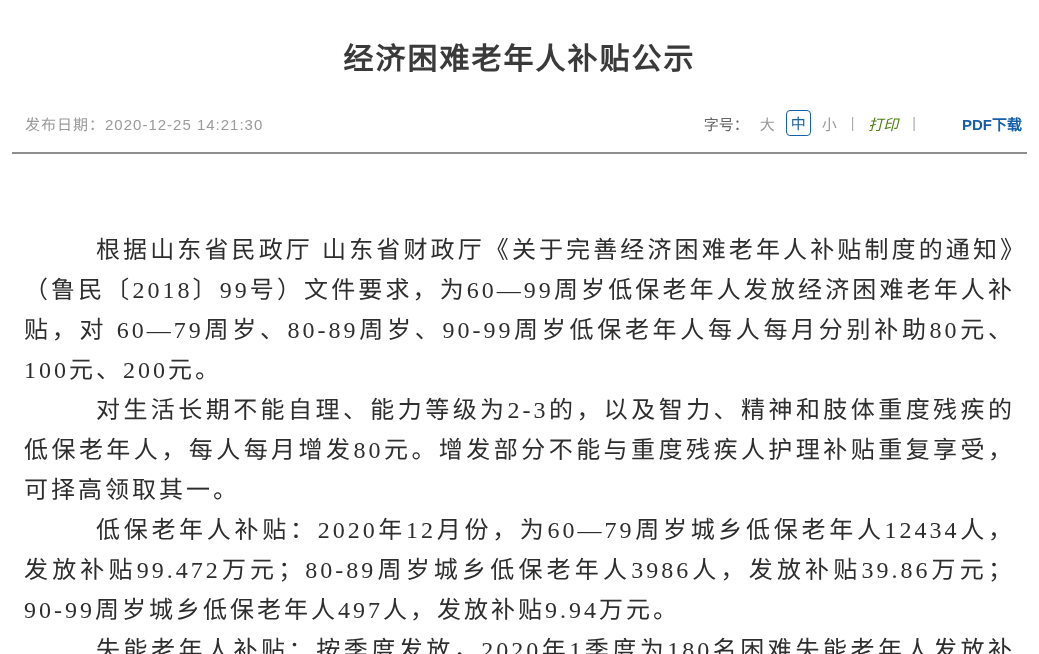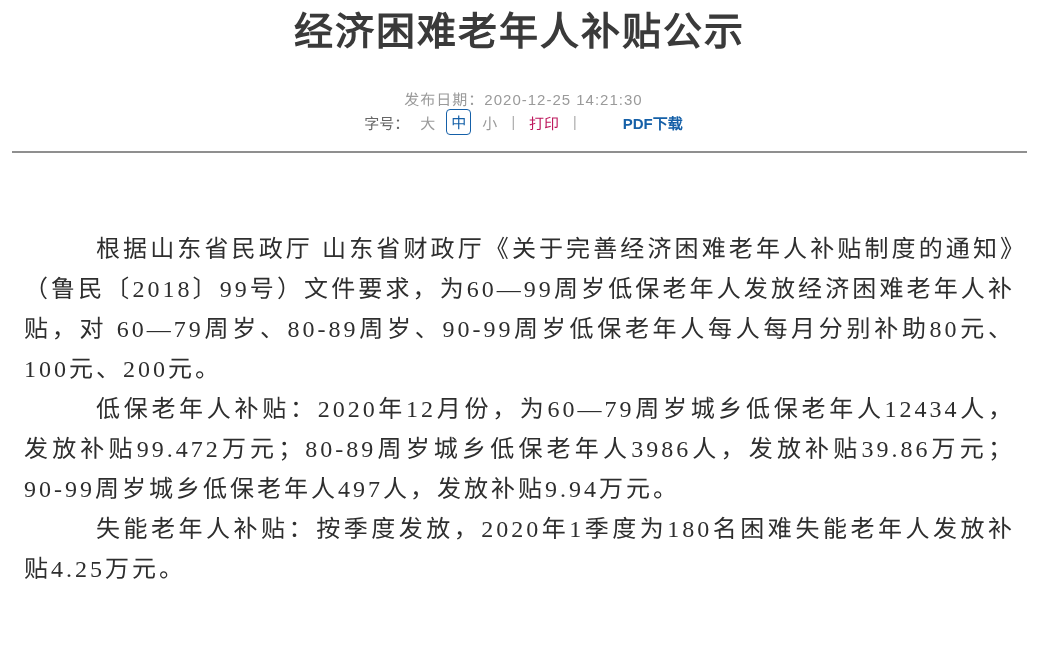--- a/index.html
+++ b/index.html
@@ -7,50 +7,50 @@
   body {
     width: 1039px;
     height: 654px;
     overflow: hidden;
     font-family: "Liberation Sans", sans-serif;
     position: relative;
   }
   .page { width: 1039px; height: 654px; background: #fff; }
 
   .page-title {
+    margin-top: 34px;
     text-align: center;
-    font-size: 39px;
+    font-size: 30px;
     font-weight: 700;
     color: #3a3a3a;
     letter-spacing: 2px;
     font-family: "Liberation Sans", "DejaVu Sans", sans-serif;
   }
 
   .meta-row {
     margin-top: 32px;
     padding: 0 17px 0 25px;
     display: flex;
     justify-content: space-between;
     align-items: center;
     font-size: 15px;
-    flex-direction: column;
   }
   .publish-date { color: #9a9a9a; letter-spacing: 1px; }
 
   .toolbar { display: flex; align-items: center; gap: 11px; font-size: 15px; }
   .fontsize-label { color: #666666; }
   .fontsize-option { color: #9a9a9a; cursor: pointer; text-decoration: none; }
   .fontsize-option.selected {
     color: #1560a8;
     border: 1px solid #1560a8;
     border-radius: 4px;
     padding: 1px 4px 2px 4px;
   }
   .toolbar-sep { color: #aaaaaa; font-size: 14px; padding: 0 3px; }
-  .print-link { color: #be185d; cursor: pointer; text-decoration: none; }
+  .print-link { color: #4d7c0f; cursor: pointer; text-decoration: none; font-style: italic; }
   .pdf-link { color: #1560a8; cursor: pointer; text-decoration: none; font-weight: 600; margin-left: 32px; }
 
   .divider {
     margin: 16px 12px 0 12px;
     border: none;
     border-top: 2px solid #8f8f8f;
     height: 0;
   }
 
   .article {
@@ -89,17 +89,18 @@
       <span class="print-link">打印</span>
       <span class="toolbar-sep">|</span>
       <span class="pdf-link">PDF下载</span>
     </div>
   </div>
 
   <hr class="divider">
 
   <div class="article">
     <p>根据山东省民政厅 山东省财政厅《关于完善经济困难老年人补贴制度的通知》（鲁民〔2018〕99号）文件要求，为60—99周岁低保老年人发放经济困难老年人补贴，对 60—79周岁、80-89周岁、90-99周岁低保老年人每人每月分别补助80元、100元、200元。</p>
+    <p>对生活长期不能自理、能力等级为2-3的，以及智力、精神和肢体重度残疾的低保老年人，每人每月增发80元。增发部分不能与重度残疾人护理补贴重复享受，可择高领取其一。</p>
     <p>低保老年人补贴：2020年12月份，为60—79周岁城乡低保老年人12434人，发放补贴99.472万元；80-89周岁城乡低保老年人3986人，发放补贴39.86万元；90-99周岁城乡低保老年人497人，发放补贴9.94万元。</p>
     <p>失能老年人补贴：按季度发放，2020年1季度为180名困难失能老年人发放补贴4.25万元。</p>
   </div>
 
 </div>
 
 </body></html>

